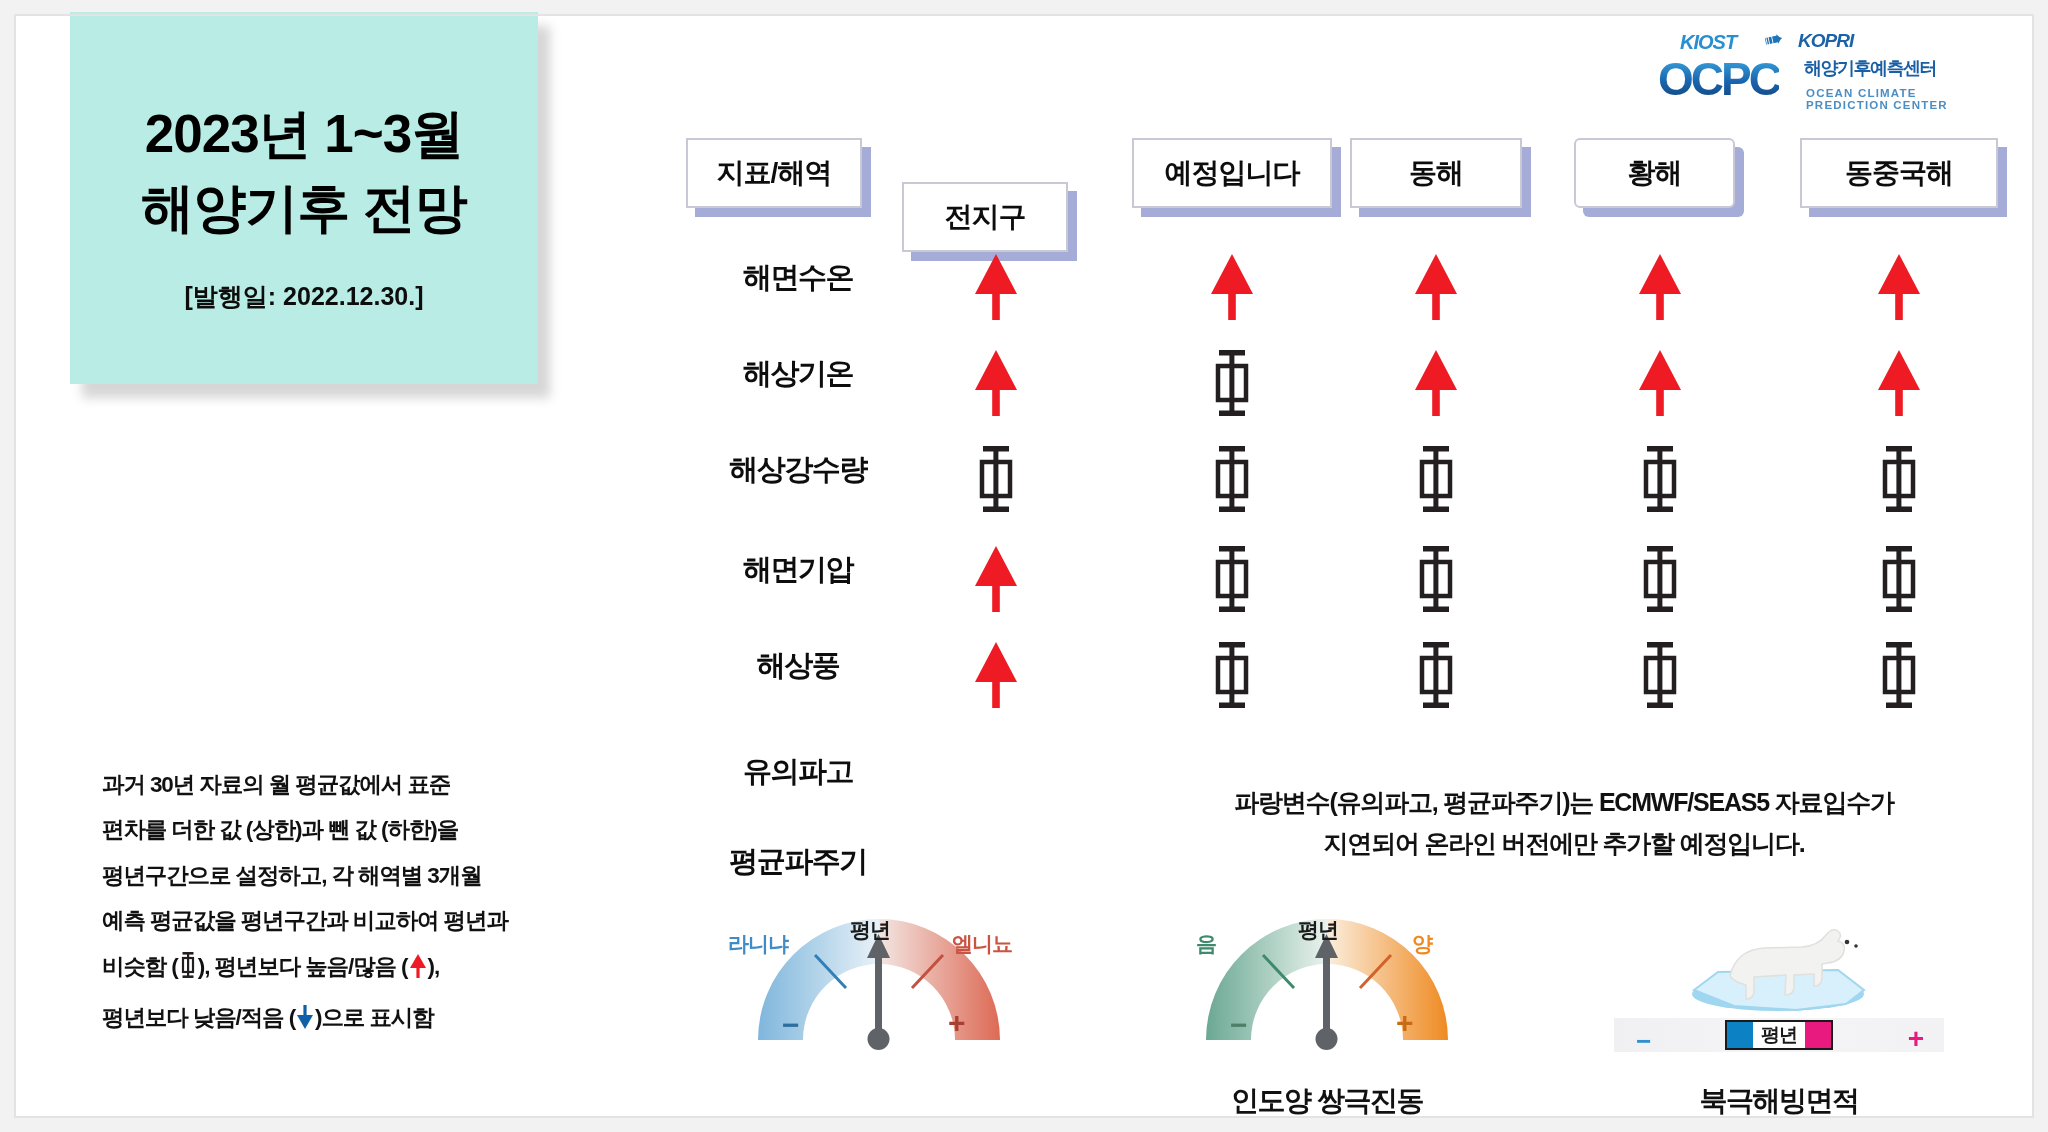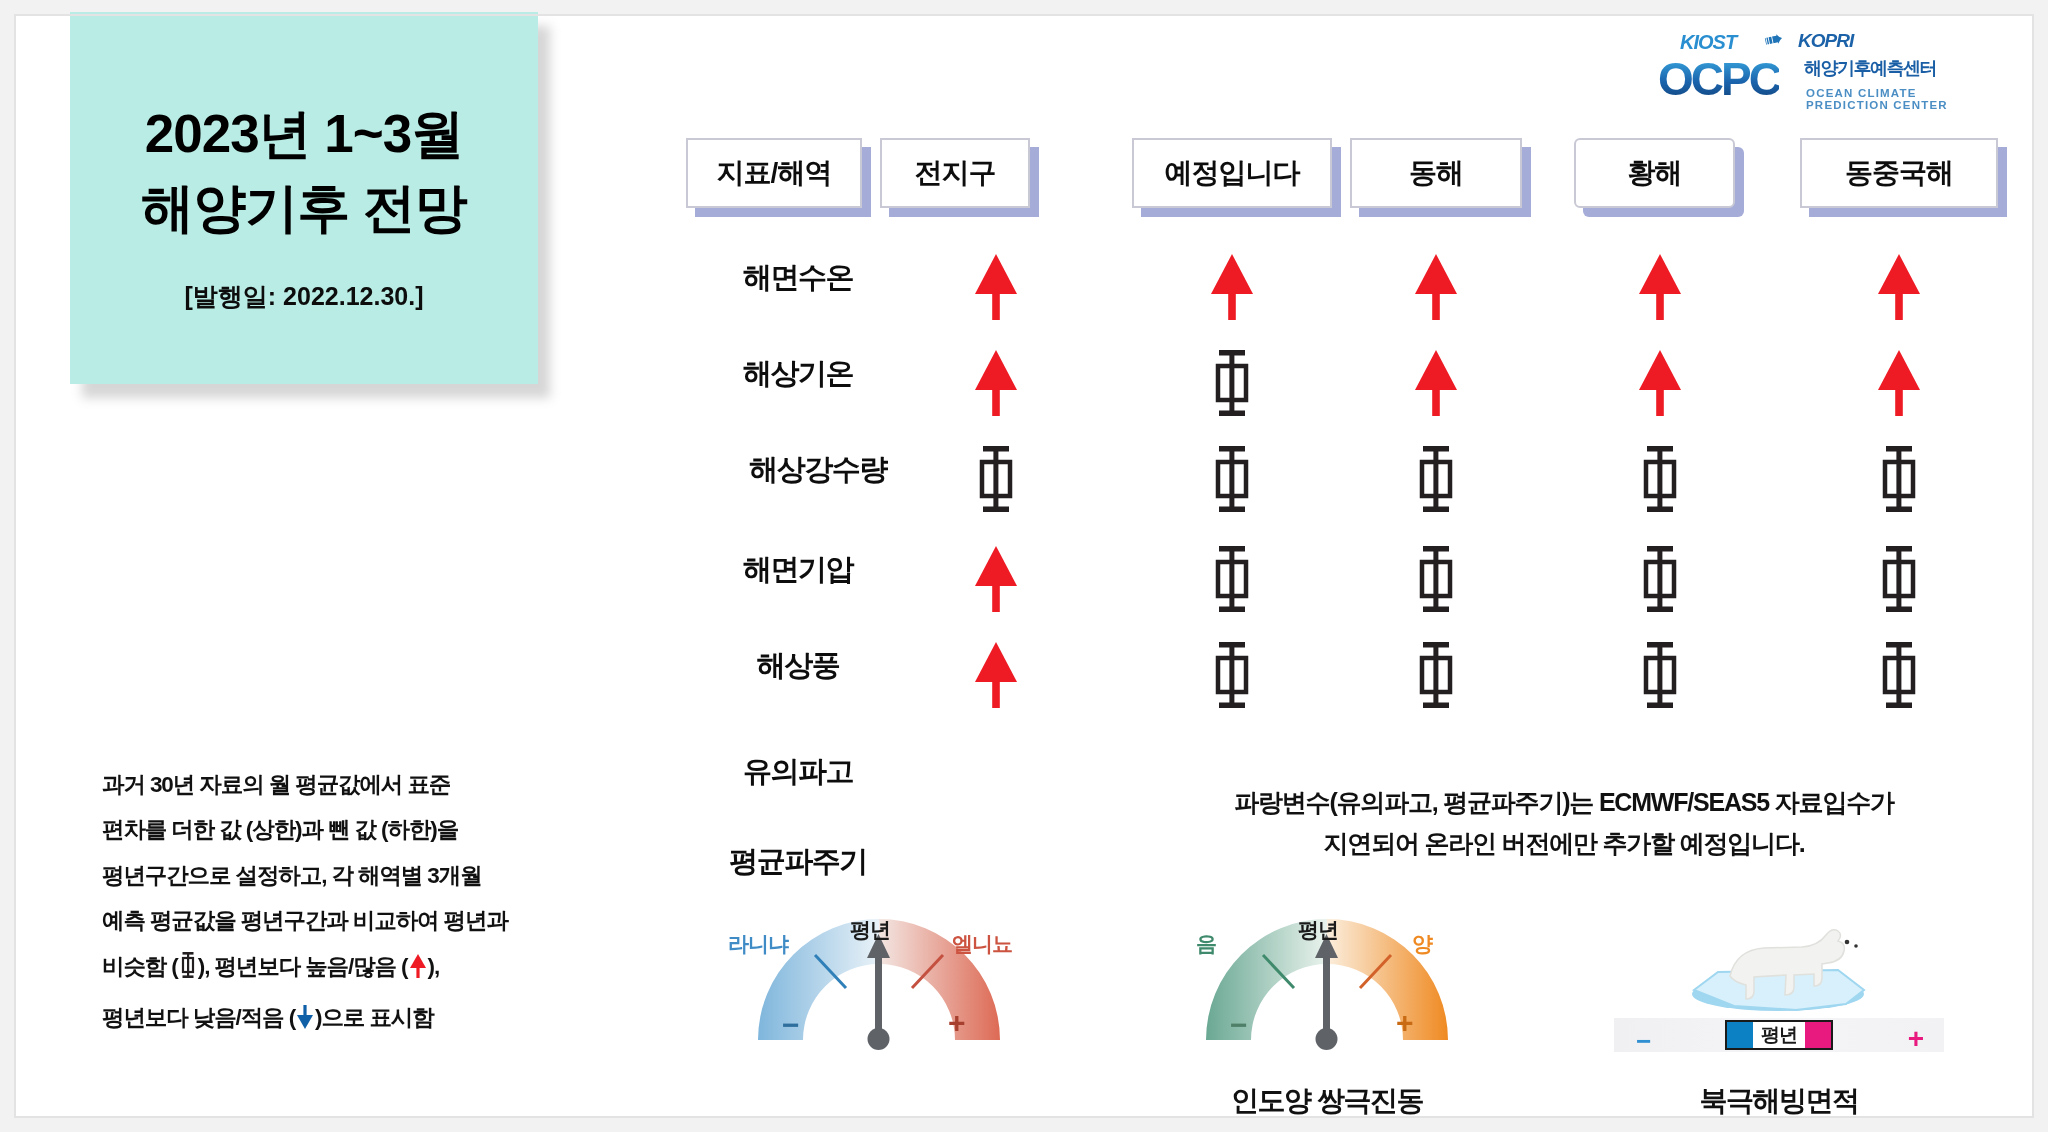--- a/index.html
+++ b/index.html
@@ -199,21 +199,21 @@
       <span class="logo-ocpc">OCPC</span>
       <span class="logo-kor">해양기후예측센터</span>
       <span class="logo-eng">OCEAN CLIMATE PREDICTION CENTER</span>
     </div>
   </div>
 
   <div id="grid-layer">
       <div class="hdr" style="left: 672px; width: 176px;">
         <span>지표/해역</span>
       </div>
-      <div class="hdr" style="left: 866px; width: 150px;">
+      <div class="hdr" style="left: 888px; width: 166px; margin-top: 44px;">
         <span>전지구</span>
       </div>
       <div class="hdr" style="left: 1118px; width: 200px;">
         <span>예정입니다</span>
       </div>
       <div class="hdr" style="left: 1336px; width: 172px;">
         <span>동해</span>
       </div>
       <div class="hdr" style="left: 1560px; width: 161px; border-radius: 6px;">
         <span>황해</span>
@@ -259,21 +259,21 @@
           <rect x="24.2" y="42" width="7.6" height="28" fill="#ee1b24"></rect>
         </svg></div>
       <div class="cell" style="left: 1618px; top: 332px;"><svg width="56" height="74">
           <polygon points="28,4 49,44 7,44" fill="#ee1b24"></polygon>
           <rect x="24.2" y="42" width="7.6" height="28" fill="#ee1b24"></rect>
         </svg></div>
       <div class="cell" style="left: 1857px; top: 332px;"><svg width="56" height="74">
           <polygon points="28,4 49,44 7,44" fill="#ee1b24"></polygon>
           <rect x="24.2" y="42" width="7.6" height="28" fill="#ee1b24"></rect>
         </svg></div>
-      <div class="rowlabel" style="left: 684px; top: 436px;">해상강수량</div>
+      <div class="rowlabel" style="left: 664px; top: 436px;">해상강수량</div>
       <div class="cell" style="left: 954px; top: 428px;"><svg width="56" height="74">
           <rect x="15" y="4" width="26" height="5.5" fill="#231f20"></rect>
           <rect x="25.4" y="4" width="5" height="66" fill="#231f20"></rect>
           <rect x="14" y="20" width="28" height="34" fill="#fff" stroke="#231f20" stroke-width="4.5"></rect>
           <rect x="25.4" y="20" width="5" height="34" fill="#231f20"></rect>
           <rect x="15" y="64.5" width="26" height="5.5" fill="#231f20"></rect>
         </svg></div>
       <div class="cell" style="left: 1190px; top: 428px;"><svg width="56" height="74">
           <rect x="15" y="4" width="26" height="5.5" fill="#231f20"></rect>
           <rect x="25.4" y="4" width="5" height="66" fill="#231f20"></rect>

